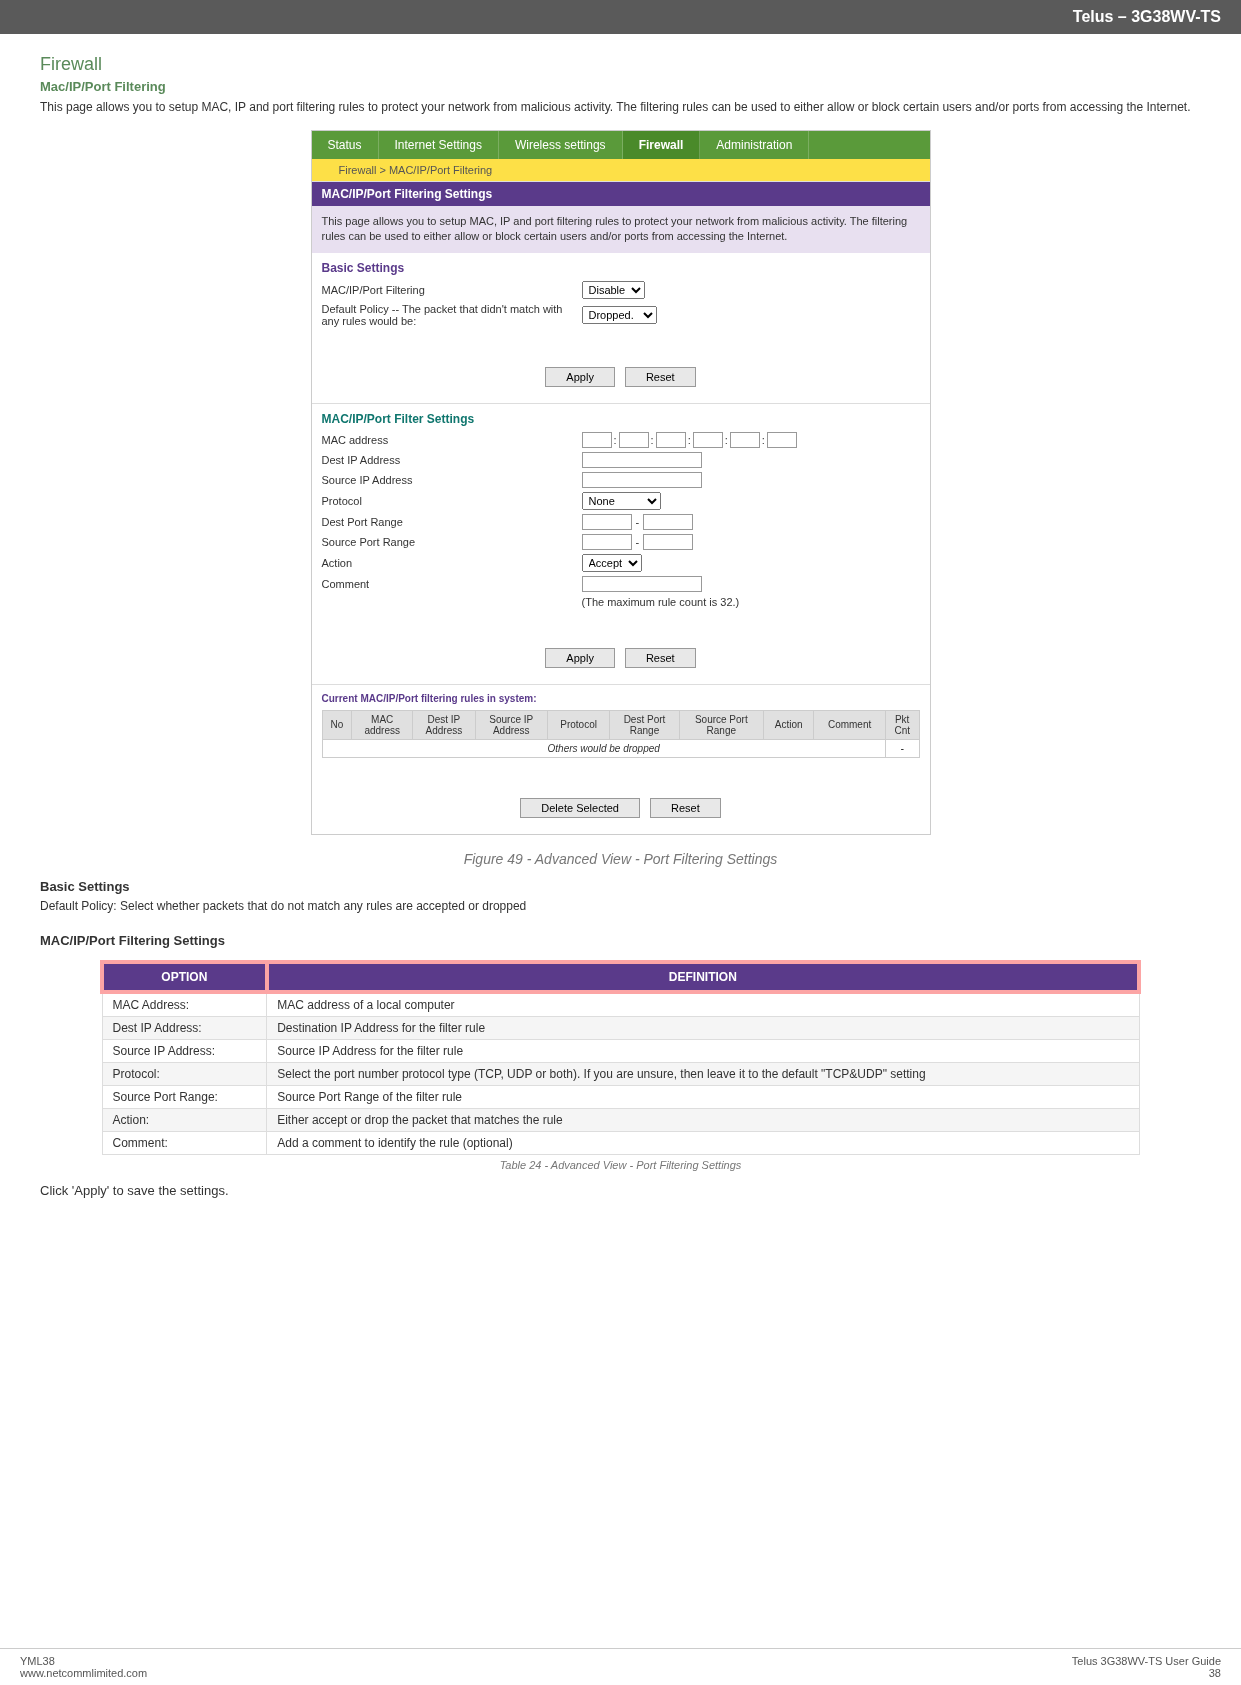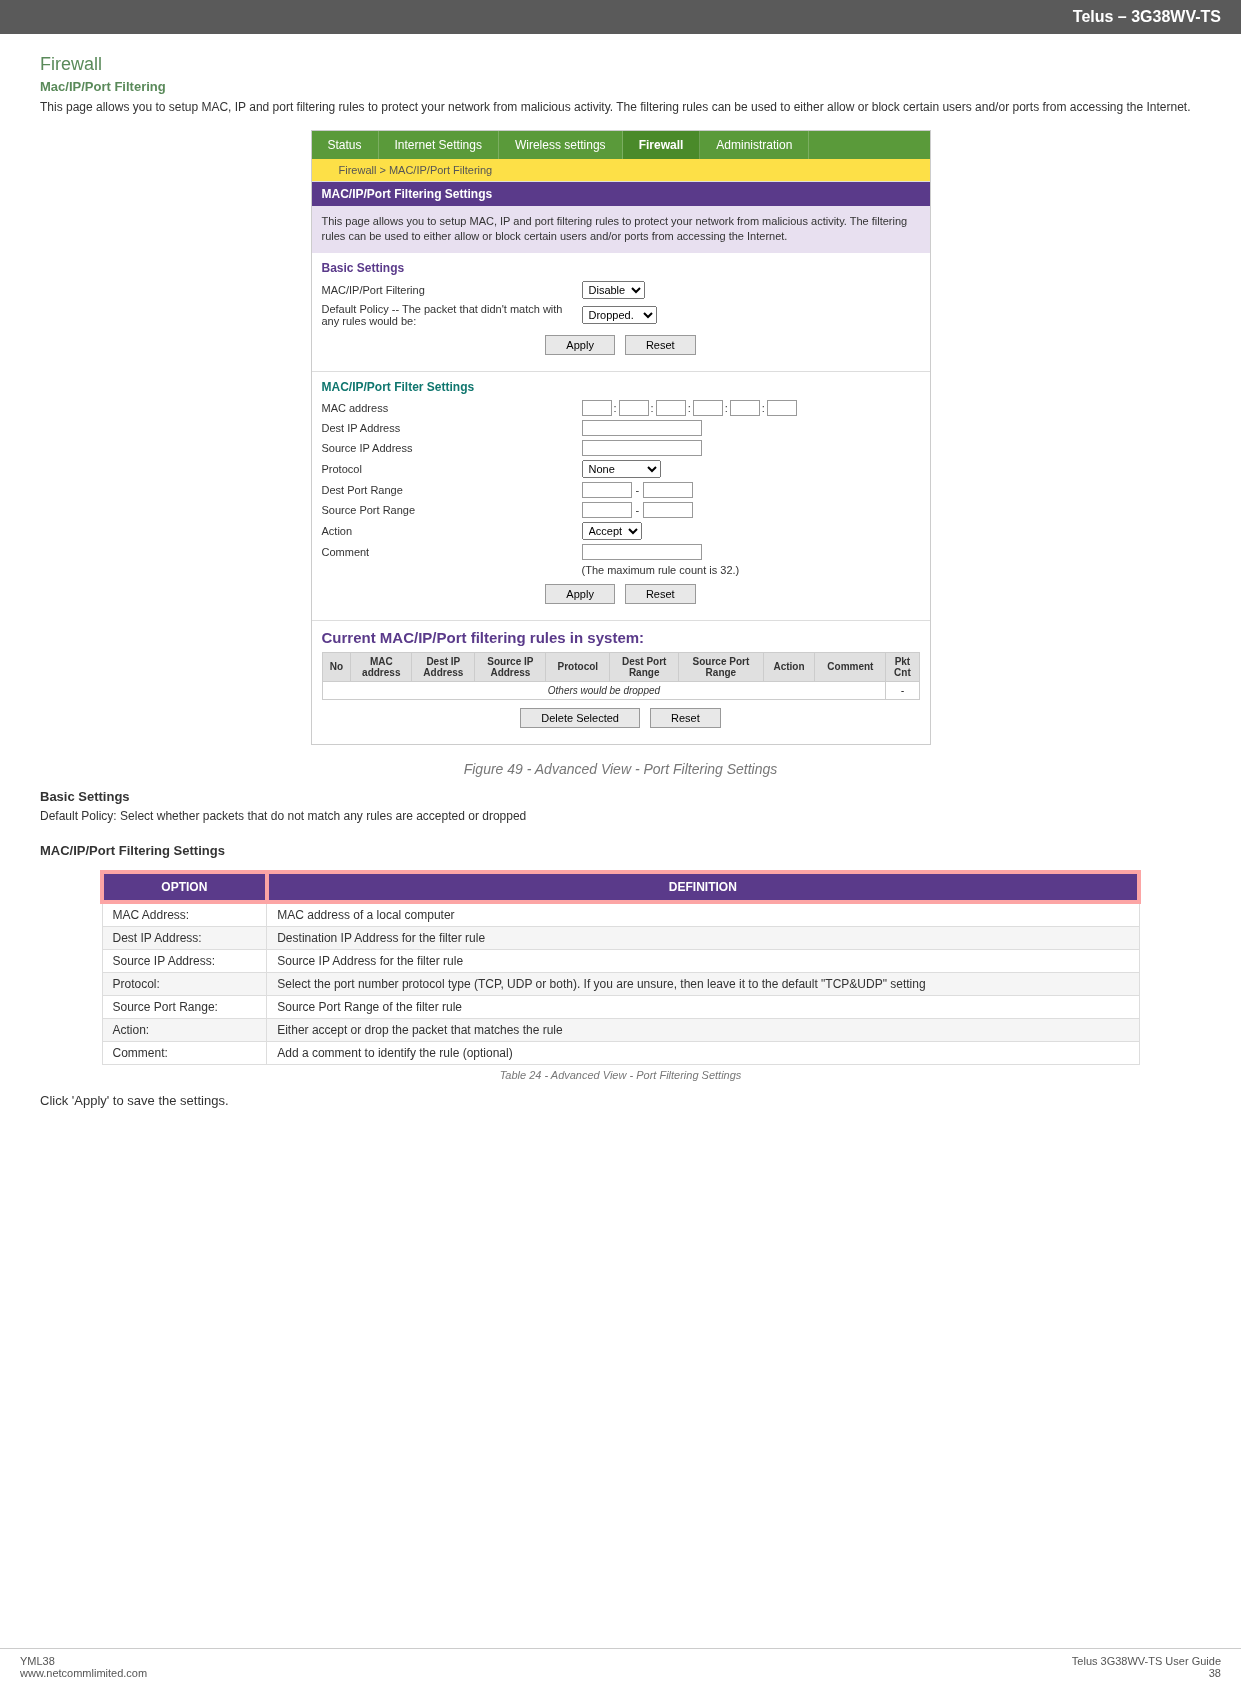--- a/index.html
+++ b/index.html
@@ -143,20 +143,21 @@
       justify-content: center;
       gap: 10px;
       margin: 8px 0;
     }
     .btn {
       padding: 3px 20px;
       font-size: 11px;
       cursor: pointer;
       border: 1px solid #999;
       background: #e8e8e8;
+      margin-top: 32px;
     }
 
     
     .filter-section {
       padding: 8px 10px;
       border-top: 1px solid #ddd;
     }
     .filter-section-title {
       font-size: 12px;
       color: #0f766e;
@@ -190,36 +191,36 @@
       padding: 1px 3px;
       font-size: 11px;
     }
 
     
     .rules-section {
       padding: 8px 10px;
       border-top: 1px solid #ddd;
     }
     .rules-title {
-      font-size: 15px;
+      font-size: 10px;
       color: #5a3a8a;
       font-weight: bold;
       margin-bottom: 6px;
     }
     .rules-table {
       width: 100%;
       border-collapse: collapse;
       font-size: 10px;
     }
     .rules-table th {
       background: #e0e0e0;
       border: 1px solid #ccc;
       padding: 3px 4px;
       text-align: center;
-      font-weight: bold;
+      font-weight: normal;
     }
     .rules-table td {
       border: 1px solid #ccc;
       padding: 3px 4px;
       text-align: center;
     }
     .rules-table .others-row td {
       text-align: center;
       font-style: italic;
     }

